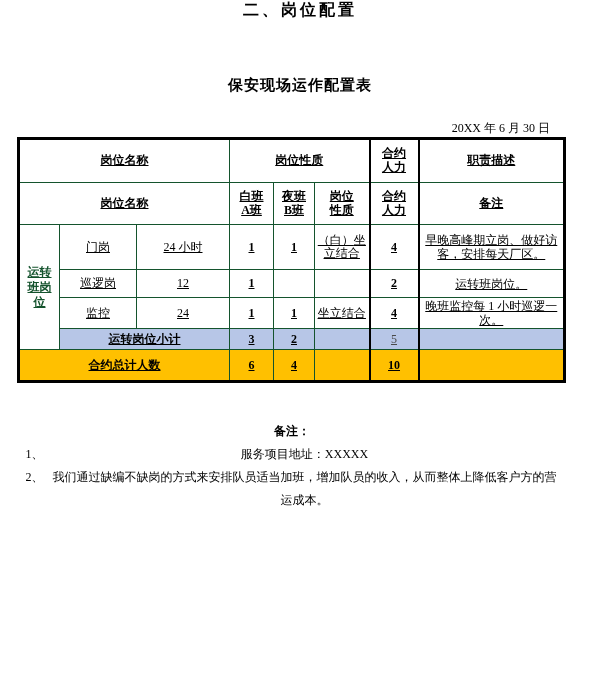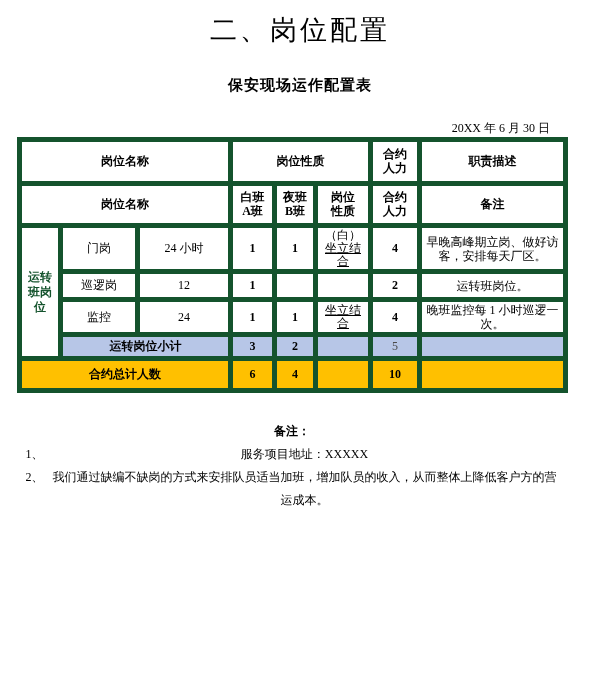--- a/index.html
+++ b/index.html
@@ -9,48 +9,49 @@
   *{box-sizing:border-box;margin:0;padding:0;}
   html,body{background:#ffffff;}
   body{font-family:"Liberation Serif","DejaVu Serif",serif;color:#000;}
   .page{
     position:relative;
     width:600px;height:696px;
     background:#fff;
     overflow:hidden;
   }
   .doc-title{
-    position:absolute;top:12px;left:0;width:600px;
+    position:absolute;top:0;left:0;width:600px;
     text-align:center;
-    font-size:27px;font-weight:normal;letter-spacing:3px;
+    font-size:16px;font-weight:bold;letter-spacing:3px;
   }
   .doc-subtitle{
     position:absolute;top:76px;left:0;width:600px;
     text-align:center;
     font-size:15px;font-weight:bold;letter-spacing:1px;
   }
   .doc-date{
     position:absolute;top:120px;right:44px;
     font-size:12px;
     border-bottom:1px solid #000;
     padding:0 6px 1px 22px;
   }
   table.cfg{
     position:absolute;left:17px;top:137px;
     width:546px;
     border-collapse:collapse;
     table-layout:fixed;
     font-size:12px;
   }
   table.cfg td{
-    border:5px solid #14532d;
+    border:1px solid #14532d;
     text-align:center;
     vertical-align:middle;
     padding:1px 2px;
     overflow:hidden;
+    text-decoration:underline;
   }
   table.cfg{border:3px solid #000;}
   .hdr{font-weight:bold;white-space:pre-line;line-height:1.15;}
   .r-h1 td{height:44px;}
   .r-h2 td{height:42px;border-bottom:2px solid #000;}
   .r-d1 td{height:45px;}
   .r-d2 td{height:28px;}
   .r-d3 td{height:31px;}
   .r-sub td{height:21px;background:var(--subtotal-bg);}
   .r-tot td{height:32px;background:var(--total-bg);border-top:2px solid #000;}

